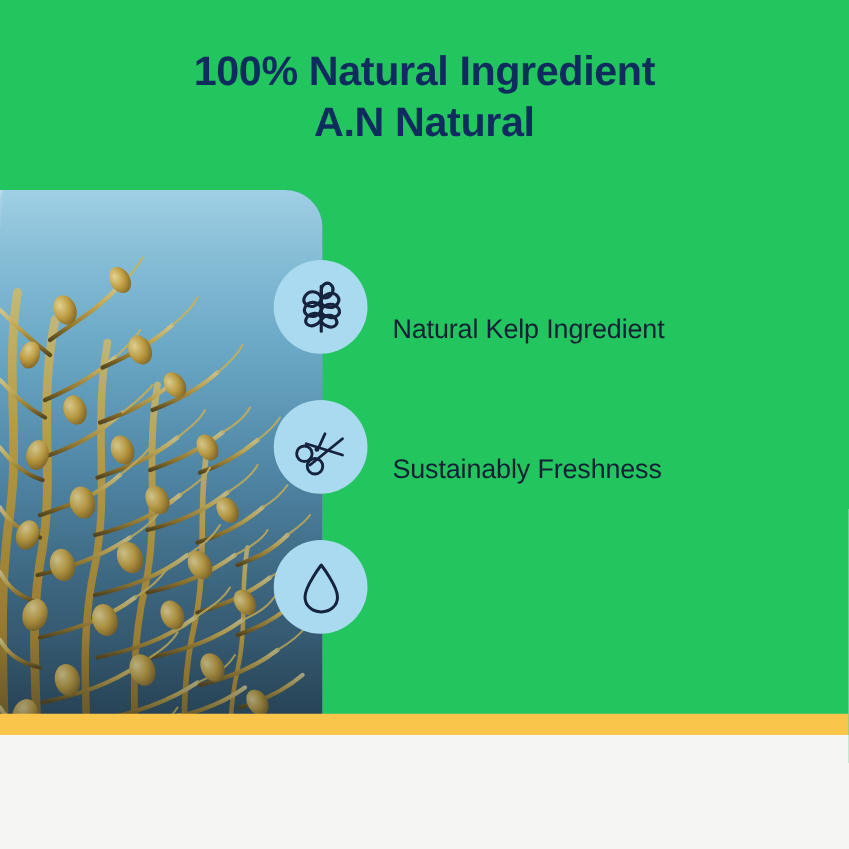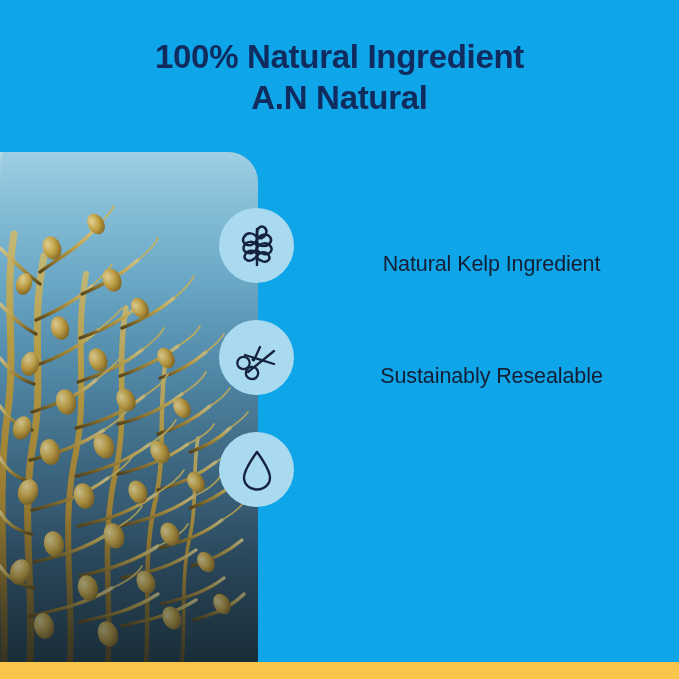--- a/index.html
+++ b/index.html
@@ -13,22 +13,22 @@
 
   body {
     font-family: "Liberation Sans", sans-serif;
     background: #f5f5f4;
     position: relative;
   }
 
   .canvas {
     position: relative;
     width: 679px;
-    height: 679px;
-    background: #0ea5e9;
+    height: 588px;
+    background: #22c55e;
     overflow: hidden;
     text-decoration: underline;
   }
 
   
   .headline {
     position: absolute;
     left: 0;
     top: 36px;
     width: 679px;
@@ -115,21 +115,20 @@
     left: 95px;
     top: 50%;
     transform: translateY(-50%);
     color: #141f35;
     font-size: 21.5px;
     line-height: 31px;
     font-weight: normal;
     letter-spacing: -0.1px;
     white-space: pre-line;
     width: 355px;
-    text-align: center;
   }
 
   
   .bottom-bar {
     position: absolute;
     left: 0;
     bottom: 0;
     width: 679px;
     height: 17px;
     background: #f9c54a;
@@ -322,21 +321,21 @@
           <path d="M11 20 L 40 29"></path>
 
           <circle cx="19.5" cy="24.5" r="1.9" fill="#16233f" stroke="none"></circle>
 
           <circle cx="9.5" cy="28" r="6.2"></circle>
           <circle cx="18" cy="38" r="6.2"></circle>
 
           <path d="M21 23 L 26 12"></path>
         </svg>
       </span>
-      <span class="feature-label">Sustainably Resealable</span>
+      <span class="feature-label">Sustainably Freshness</span>
     </div>
 
     <div class="feature-row">
       <span class="icon-badge">
         <svg width="46" height="46" viewBox="0 0 46 46" fill="none" stroke="#16233f" stroke-width="2.4" stroke-linecap="round" stroke-linejoin="round">
           <path d="M23 5 C 23 5, 36 22, 36 30.5 C 36 37.5, 30.2 42.5, 23 42.5
                    C 15.8 42.5, 10 37.5, 10 30.5 C 10 22, 23 5, 23 5 Z"></path>
         </svg>
       </span>
     </div>

